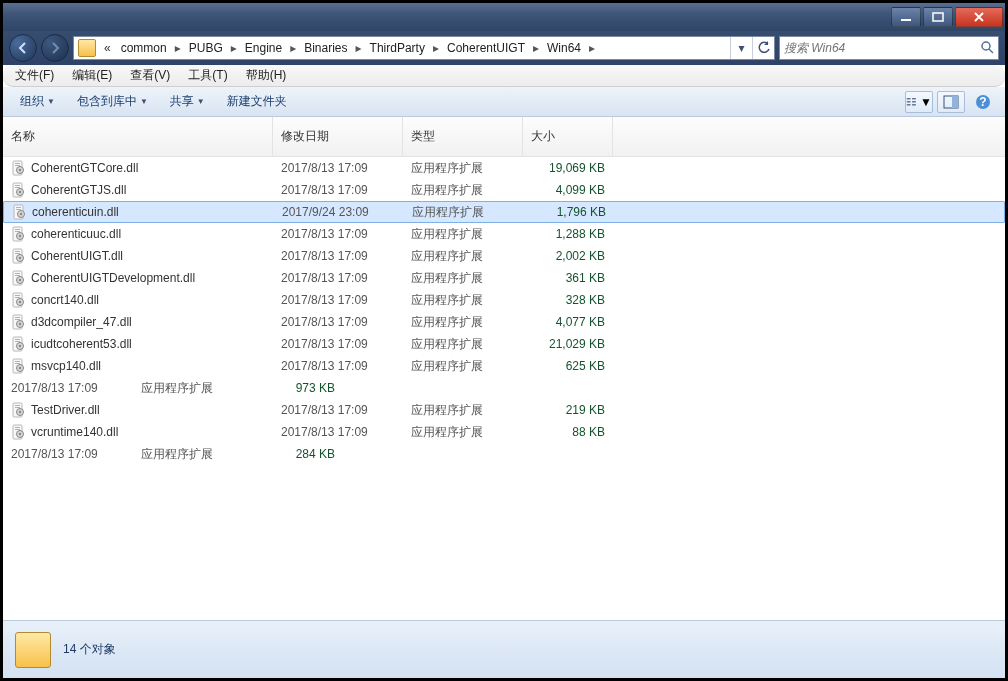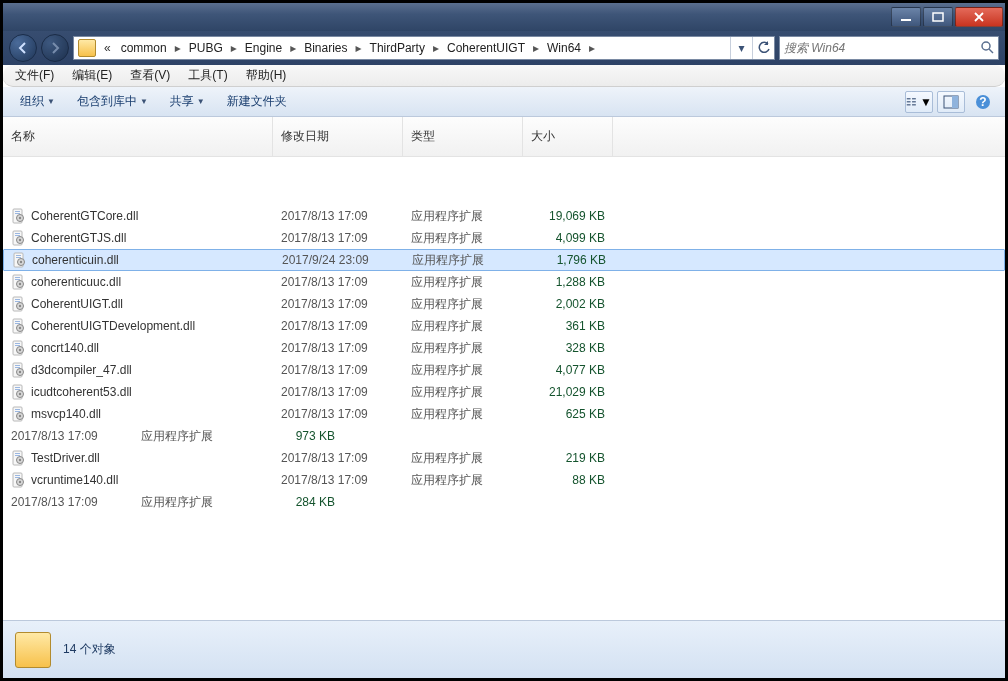--- a/index.html
+++ b/index.html
@@ -30,21 +30,21 @@
 .toolbtn .dd { font-size:8px; color:#3b5276; }
 .tool-spacer { flex:1; }
 .viewbtn { width:28px; height:22px; border:1px solid #a9bdd8; border-radius:2px; background:linear-gradient(#f5f9ff,#e0ebf8); display:flex; align-items:center; justify-content:center; }
 .content { flex:1; display:flex; flex-direction:column; background:#fff; overflow:hidden; }
 .columns { height:40px; display:flex; align-items:center; border-bottom:1px solid #e3e3e3; background:linear-gradient(#fdfdfd,#f1f1f1); color:#333; }
 .col { padding:0 8px; border-right:1px solid #e3e3e3; height:100%; display:flex; align-items:center; gap:4px; }
 .col.name { width:270px; }
 .col.date { width:130px; }
 .col.type { width:120px; }
 .col.size { width:90px; justify-content:flex-start; }
-.filelist { flex:1; overflow:auto;margin-top:48px; }
+.filelist { flex:1; overflow:auto; }
 .row { height:22px; display:flex; align-items:center; }
 .row.selected { background:#d6e8ff; border:1px solid #7fb1e8; border-radius:1px; }
 .row .cell { padding:0 8px; color:#333; white-space:nowrap; overflow:hidden; text-overflow:ellipsis; }
 .row .name { width:270px; display:flex; align-items:center; gap:4px; }
 .row .date { width:130px; color:#555; }
 .row .type { width:120px; color:#555; }
 .row .size { width:90px; text-align:right; color:#14532d; }
 .fico { width:16px; height:16px; display:flex; align-items:center; justify-content:center; }
 .fico svg { width:16px; height:16px; }
 .statusbar { height:58px; background:linear-gradient(#e8f0fa,#d3e1f2); border-top:1px solid #bcc9dc; display:flex; align-items:center; padding:0 12px; gap:12px; }

